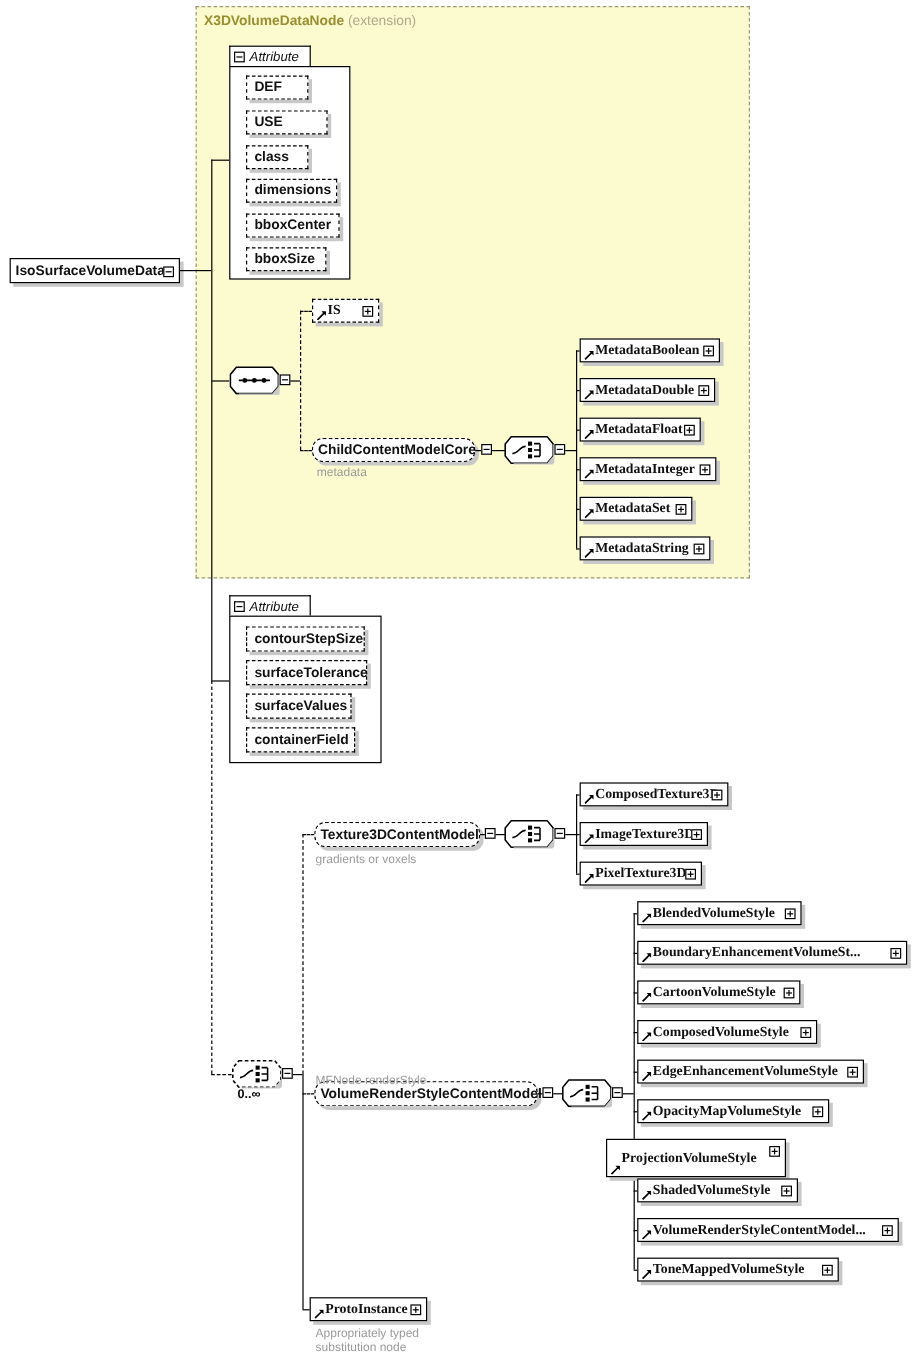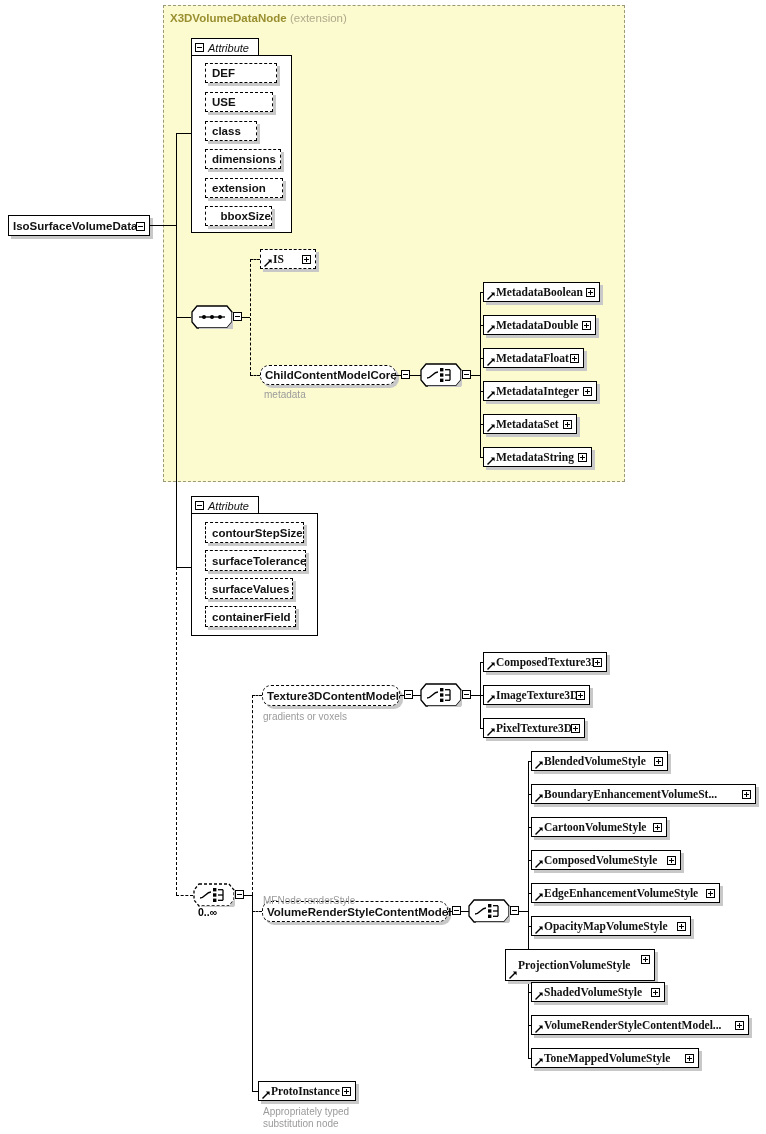--- a/index.html
+++ b/index.html
@@ -177,36 +177,36 @@
 
   <div class="dln dlnv" style="left:176px;top:567px;height:328px;"></div>
   <div class="dln dlnh" style="left:176px;top:895px;width:17px;"></div>
 
   <div class="attrtab" style="left:191px;top:38px;width:68px;height:18px;">
     <span class="expander"></span>
     <span>Attribute</span>
   </div>
   <div class="attrgroup" style="left:191px;top:55px;width:101px;height:178px;"></div>
 
-  <div class="attrbox" style="left:205px;top:63px;width:72px;height:20px;">
+  <div class="attrbox" style="left:205px;top:63px;width:52px;height:20px;">
     <span>DEF</span>
   </div>
   <div class="attrbox" style="left:205px;top:92px;width:68px;height:20px;">
     <span>USE</span>
   </div>
   <div class="attrbox" style="left:205px;top:121px;width:52px;height:20px;">
     <span>class</span>
   </div>
   <div class="attrbox" style="left:205px;top:149px;width:76px;height:20px;">
     <span>dimensions</span>
   </div>
   <div class="attrbox" style="left:205px;top:178px;width:78px;height:20px;">
-    <span>extension</span>
-  </div>
-  <div class="attrbox" style="left:205px;top:206px;width:67px;height:20px;justify-content:flex-end;">
+    <span>bboxCenter</span>
+  </div>
+  <div class="attrbox" style="left:205px;top:206px;width:67px;height:20px;">
     <span>bboxSize</span>
   </div>
 
   <div class="comp" style="left:191px;top:305px;">
     <svg class="oct" viewBox="0 0 42 24">
       <polygon points="6,1 36,1 41,7 41,17 36,23 6,23 1,17 1,7" fill="#ffffff" stroke="#000" stroke-width="1.3"></polygon>
       <line x1="8" y1="12" x2="34" y2="12" stroke="#000" stroke-width="1.3"></line>
       <circle cx="13" cy="12" r="2" fill="#000"></circle>
       <circle cx="21" cy="12" r="2" fill="#000"></circle>
       <circle cx="29" cy="12" r="2" fill="#000"></circle>

